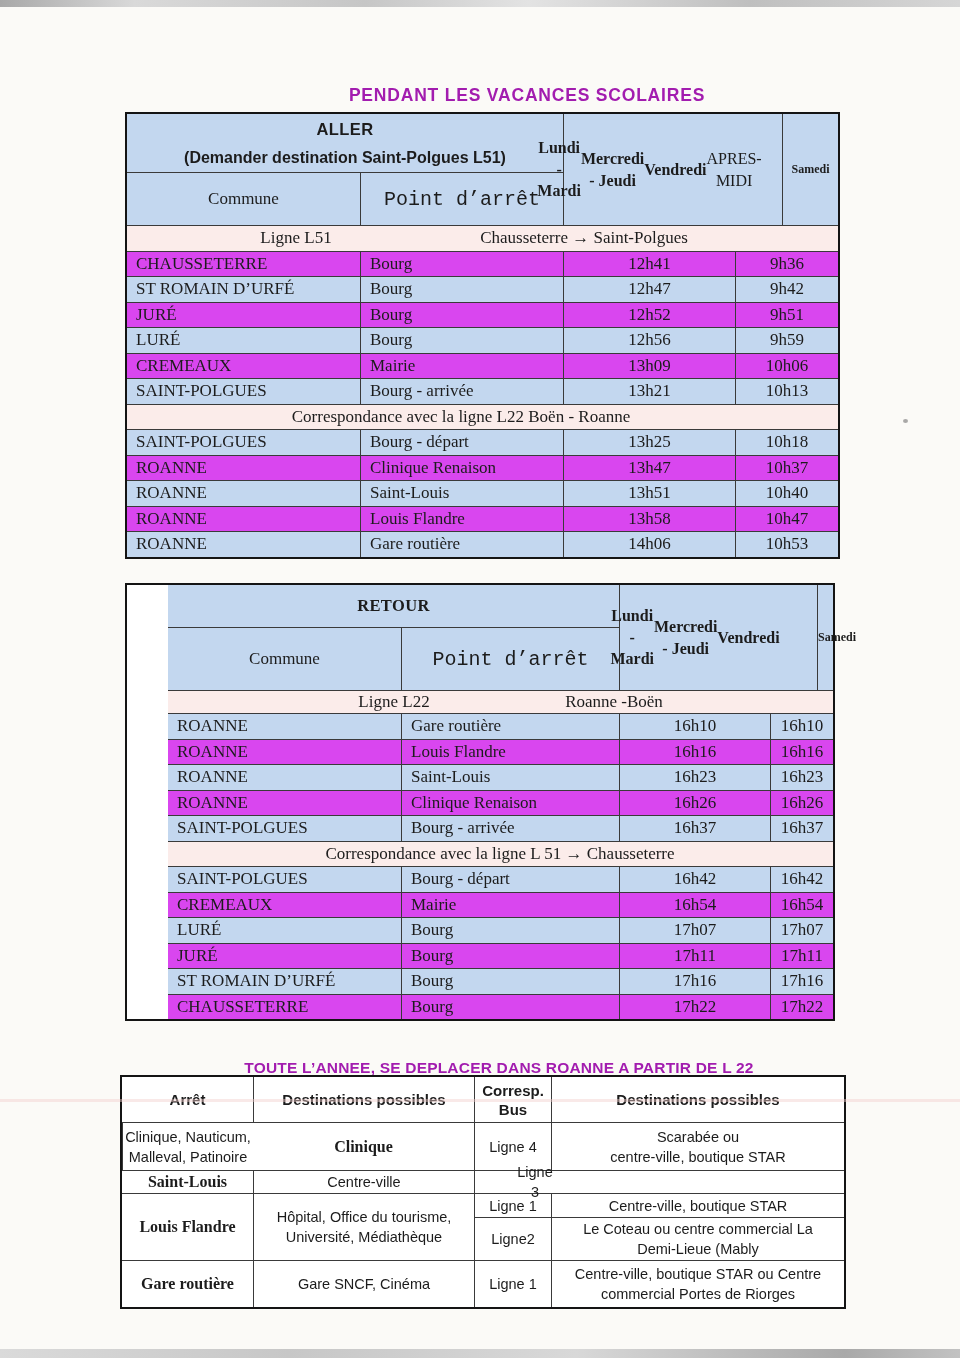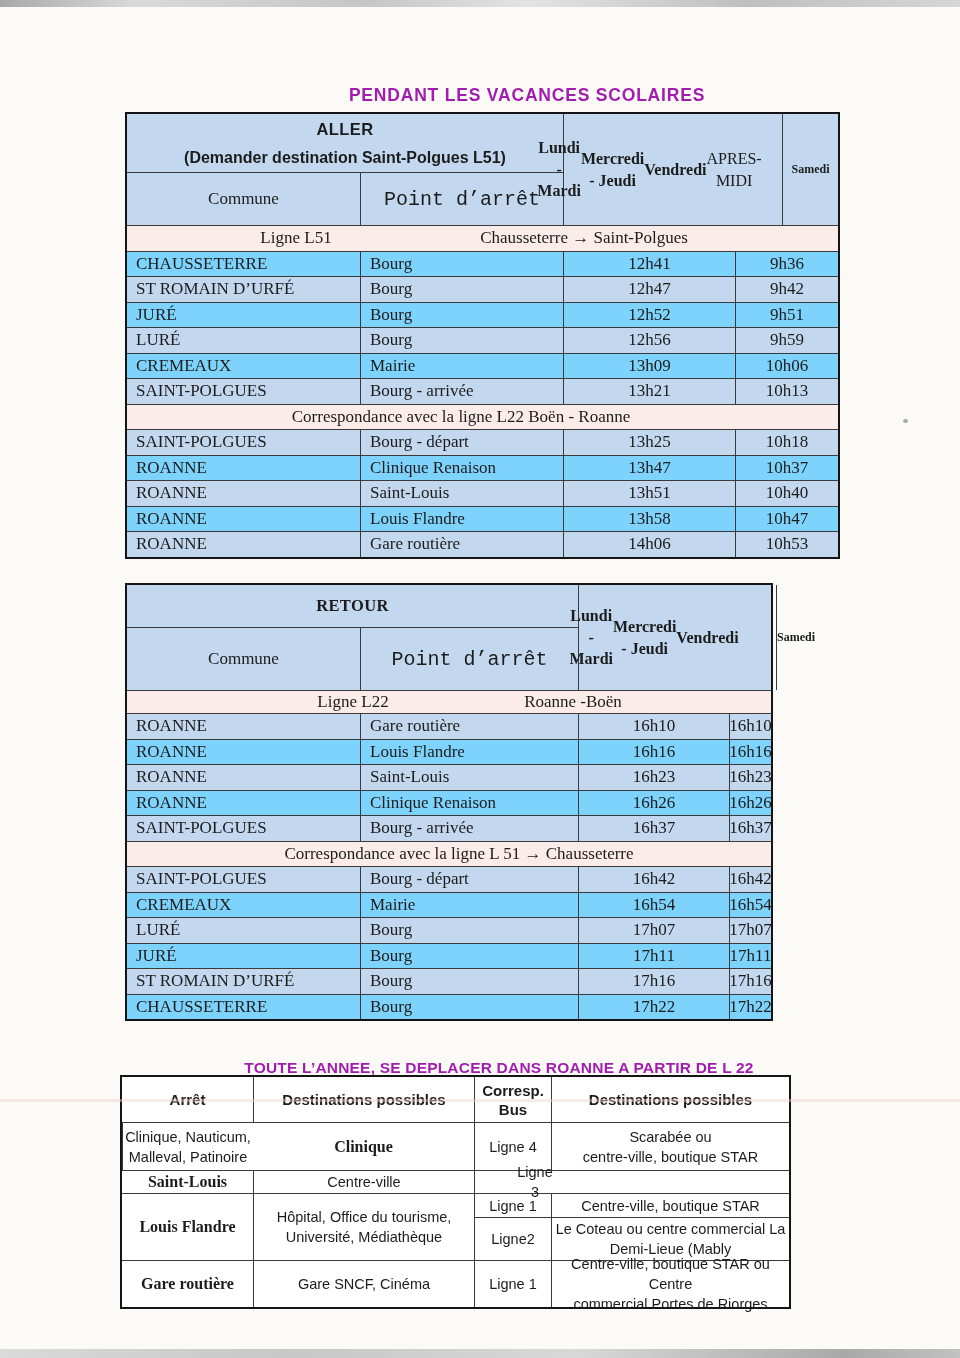--- a/index.html
+++ b/index.html
@@ -15,21 +15,21 @@
   .scan-line{position:absolute;left:0;top:1099px;width:100%;height:3px;background:#f2cfcb;opacity:.45;z-index:6;pointer-events:none;}
   .scan-dot{position:absolute;left:903px;top:419px;width:5px;height:4px;border-radius:50%;background:#7d7d7d;opacity:.65;}
 
   .title{position:absolute;margin:16px;font-family:"Liberation Sans",sans-serif;font-weight:bold;color:#a21caf;white-space:nowrap;}
   .title.t1{top:69px;left:511px;transform:translateX(-50%);font-size:17.5px;letter-spacing:.8px;}
   .title.t2{top:1043px;left:483px;transform:translateX(-50%);font-size:15.5px;letter-spacing:.2px;}
 
   
   .tt{position:absolute;box-sizing:border-box;background:#fff;border:2px solid var(--border,#141414);z-index:2;}
   .tt.aller{left:125px;top:112px;width:715px;}
-  .tt.retour{left:125px;top:583px;width:648px;}
+  .tt.retour{left:125px;top:583px;width:710px;padding-left:41px;}
 
   .hdr{display:grid;background:var(--blue,#c3d7ef);}
   .aller .hdr{grid-template-columns:233px 203px 172px 1fr;grid-template-rows:58px 53px;}
   .retour .hdr{grid-template-columns:233px 218px 151px 1fr;grid-template-rows:42px 63px;}
   .hcell{display:flex;align-items:center;justify-content:center;text-align:center;}
   .h-main{grid-area:1/1/2/3;flex-direction:column;font-family:"Liberation Sans",sans-serif;font-weight:bold;align-items:center;}
   .h-main .l1{font-size:16.5px;letter-spacing:.4px;}
   .h-main .l2{font-size:16px;margin-top:10px;}
   .retour .h-main{font-family:"Liberation Serif",serif;font-size:17px;letter-spacing:.6px;}
   .h-commune{grid-area:2/1/3/2;border-top:1px solid var(--grid,#3a3a3a);font-size:17px;}
@@ -37,31 +37,31 @@
   .h-week{grid-area:1/3/3/4;border-left:1px solid var(--grid,#3a3a3a);flex-direction:row;font-weight:bold;font-size:16px;line-height:21.5px;}
   .h-week .reg{font-weight:normal;}
   .h-sat{grid-area:1/4/3/5;border-left:1px solid var(--grid,#3a3a3a);font-weight:bold;font-size:12px;margin-left:47px;}
 
   .band{position:relative;background:var(--pink,#fbecea);border-top:1px solid var(--grid,#3a3a3a);font-size:17px;}
   .band span{position:absolute;top:50%;transform:translate(-50%,-50%);white-space:nowrap;}
   .line-band{height:24.5px;}
   .retour .line-band{height:22px;}
   .conn-band{height:24.5px;}
 
-  .trow{display:grid;border-top:1px solid var(--grid,#3a3a3a);height:24.5px;background:#7dd3fc;}
+  .trow{display:grid;border-top:1px solid var(--grid,#3a3a3a);height:24.5px;background:#d946ef;}
   .aller .trow{grid-template-columns:233px 203px 172px 1fr;}
   .retour .trow{grid-template-columns:233px 218px 151px 1fr;}
   .trow.blue{background:var(--blue,#c3d7ef);}
   .trow .cell{display:flex;align-items:center;font-size:17px;overflow:hidden;}
   .trow .c1{padding-left:9px;}
   .trow .c2{padding-left:9px;border-left:1px solid var(--grid,#3a3a3a);}
   .trow .c3,.trow .c4{justify-content:center;border-left:1px solid var(--grid,#3a3a3a);font-family:Liberation Serif, serif;}
 
   
-  .city{position:absolute;left:120px;top:1075px;width:671px;box-sizing:border-box;
+  .city{position:absolute;left:120px;top:1075px;width:726px;box-sizing:border-box;
         border:2px solid var(--border,#141414);background:#fff;
         font-family:"Liberation Sans",sans-serif;z-index:2;}
   .chdr{display:grid;grid-template-columns:131px 221px 77px 1fr;height:45px;font-weight:bold;font-size:15px;}
   .chdr .hc{display:flex;flex-direction:column;align-items:center;justify-content:center;text-align:center;line-height:19px;}
   .chdr .hc2,.chdr .hc3,.chdr .hc4{border-left:1px solid var(--grid,#3a3a3a);}
   .crow{display:grid;grid-template-columns:131px 221px 77px 1fr;border-top:1px solid var(--grid,#3a3a3a);}
   .ccell{display:flex;flex-direction:column;align-items:center;justify-content:center;text-align:center;
          font-size:14.5px;line-height:20px;}
   .ccell.cc1{font-family:"Liberation Serif",serif;font-weight:bold;font-size:16px;}
   .ccell.cc2,.ccell.cc3,.ccell.cc4{border-left:1px solid var(--grid,#3a3a3a);}

